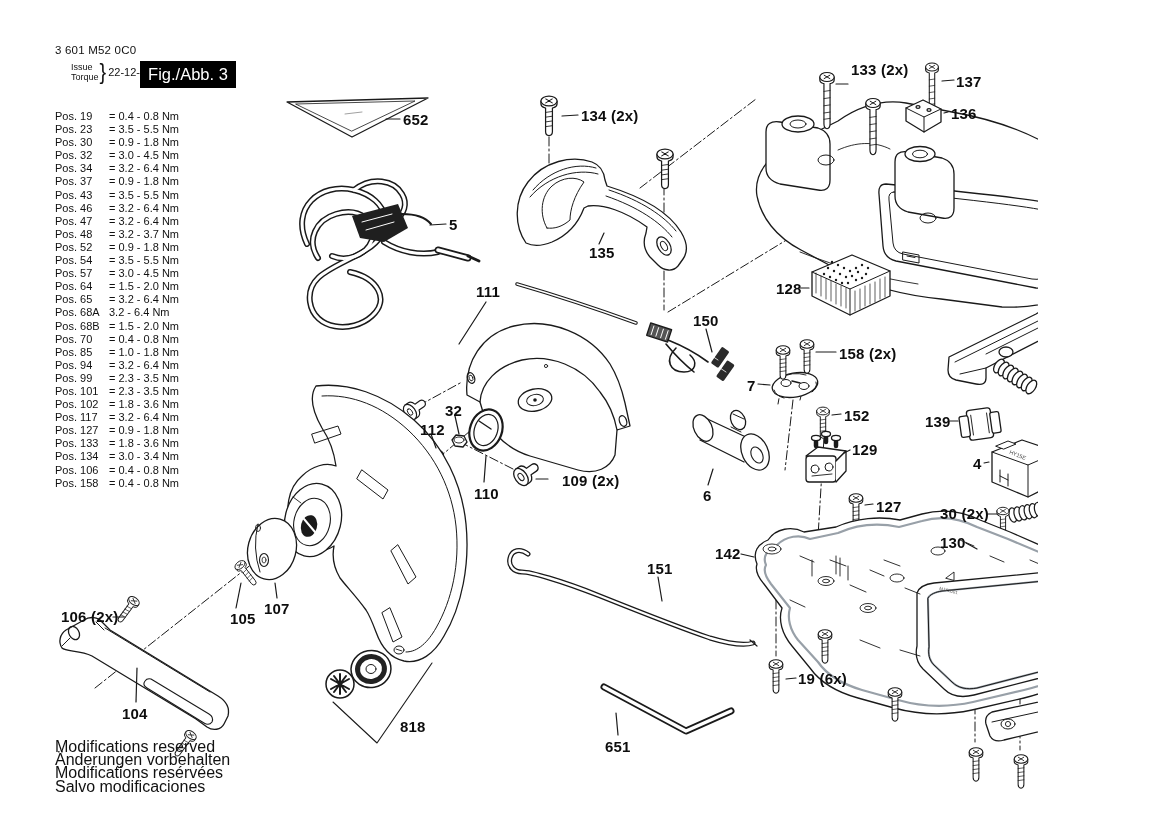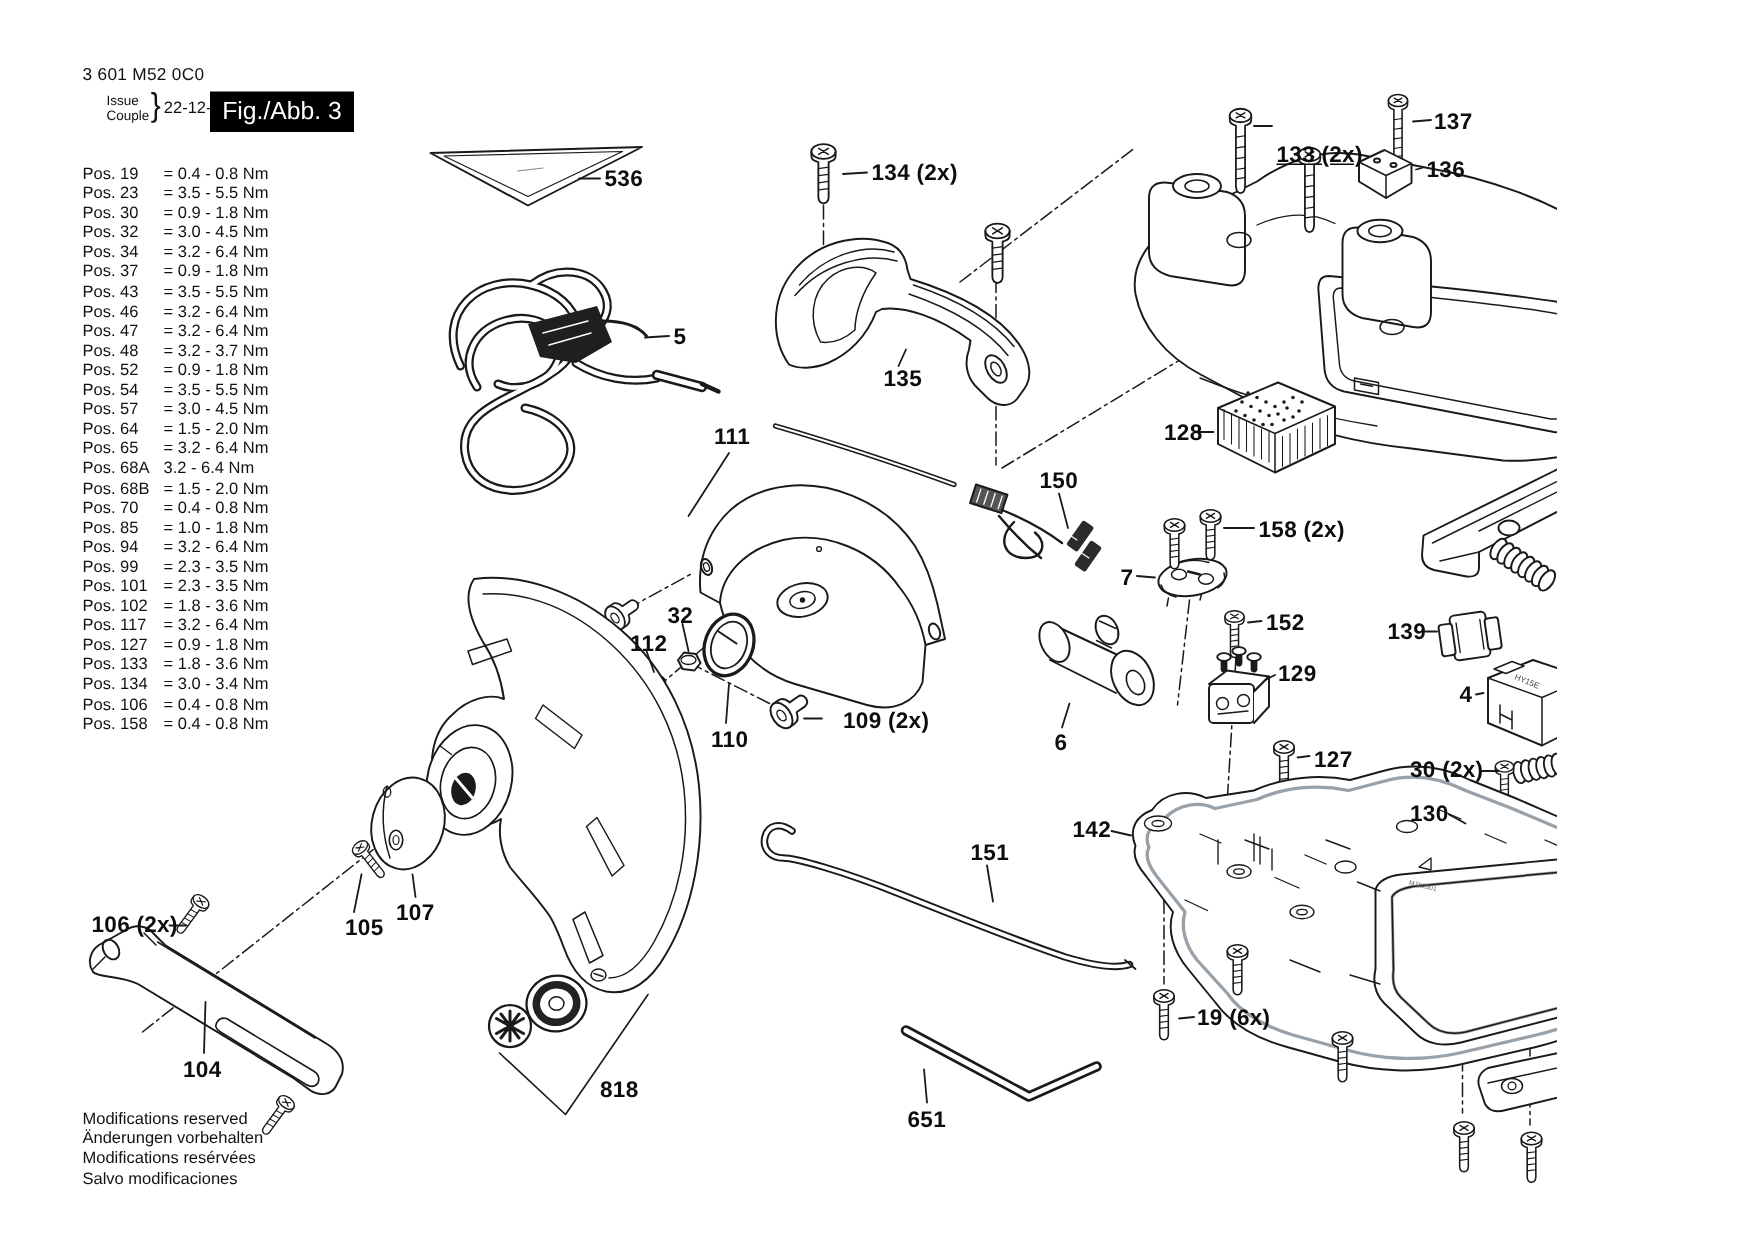--- a/index.html
+++ b/index.html
@@ -9,21 +9,21 @@
   .hdr-pn{position:absolute;left:55px;top:44px;font-size:11.5px;letter-spacing:.2px;}
   .issue-block{position:absolute;left:71px;top:60px;display:flex;align-items:center;}
   .issue-words{display:flex;flex-direction:column;font-size:9px;line-height:10px;}
   .issue-brace{font-size:20px;font-weight:200;margin:0 2px 0 1px;transform:scaleY(1.1);}
   .issue-date{font-size:11px;}
   .fig-box{position:absolute;left:140px;top:61px;width:96px;height:27px;background:#000;color:#fff;
            display:flex;align-items:center;justify-content:center;font-size:16.5px;}
   #torque{position:absolute;left:55px;top:110px;font-size:11px;line-height:13.1px;}
   .t-row{white-space:nowrap;}
   .t-pos{display:inline-block;width:54px;}
-  #footer{position:absolute;left:55px;top:740px;font-size:11px;line-height:13.2px;}
+  #footer{position:absolute;left:55px;top:740px;font-size:16px;line-height:13.2px;}
   .lbl{position:absolute;font-weight:bold;font-size:15px;letter-spacing:.2px;white-space:nowrap;color:#0d0d0d;}
   .marking{position:absolute;color:#444;white-space:nowrap;}
   #marking-4{left:1009px;top:452px;font-size:5.5px;transform:rotate(22deg);}
   #marking-base{left:939px;top:588px;font-size:4.5px;transform:rotate(14deg);color:#666;}
 </style>
 </head>
 <body>
 
 <div id="page">
 
@@ -421,21 +421,21 @@
         <path d="M786,679 L796,678"></path>
     <path d="M618,735 L616,713"></path>
         <path d="M1041,741 L1047,750"></path>
   </g>
 </svg>
 
   <div class="hdr-pn">3 601 M52 0C0</div>
   <div class="issue-block">
     <div class="issue-words">
       <span>Issue</span>
-      <span>Couple</span>
+      <span>Torque</span>
     </div>
     <span class="issue-brace">}</span>
     <span class="issue-date">22-12-14</span>
   </div>
   <div class="fig-box">Fig./Abb. 3</div>
 
   <div id="torque">
     <div>
         <div class="t-row"><span class="t-pos">Pos. 19</span><span class="t-val">= 0.4 - 0.8 Nm</span></div>
         <div class="t-row"><span class="t-pos">Pos. 23</span><span class="t-val">= 3.5 - 5.5 Nm</span></div>
@@ -470,23 +470,23 @@
   </div>
 
   <div id="footer">
       <div>Modifications reserved</div>
       <div>Änderungen vorbehalten</div>
       <div>Modifications resérvées</div>
       <div>Salvo modificaciones</div>
     </div>
 
   <div id="labels-layer">
-      <div class="lbl" style="left: 403px; top: 111px;">536</div>
+      <div class="lbl" style="left: 403px; top: 111px;">652</div>
       <div class="lbl" style="left: 581px; top: 107px;">134 (2x)</div>
-      <div class="lbl" style="left: 851px; top: 95px; text-decoration: underline;">133 (2x)</div>
+      <div class="lbl" style="left: 851px; top: 61px;">133 (2x)</div>
       <div class="lbl" style="left: 956px; top: 73px;">137</div>
       <div class="lbl" style="left: 951px; top: 105px;">136</div>
       <div class="lbl" style="left: 1064px; top: 119px;">132</div>
       <div class="lbl" style="left: 449px; top: 216px;">5</div>
       <div class="lbl" style="left: 589px; top: 244px;">135</div>
       <div class="lbl" style="left: 776px; top: 280px;">128</div>
       <div class="lbl" style="left: 1084px; top: 296px;">140</div>
       <div class="lbl" style="left: 476px; top: 283px;">111</div>
       <div class="lbl" style="left: 693px; top: 312px;">150</div>
       <div class="lbl" style="left: 839px; top: 345px;">158 (2x)</div>

